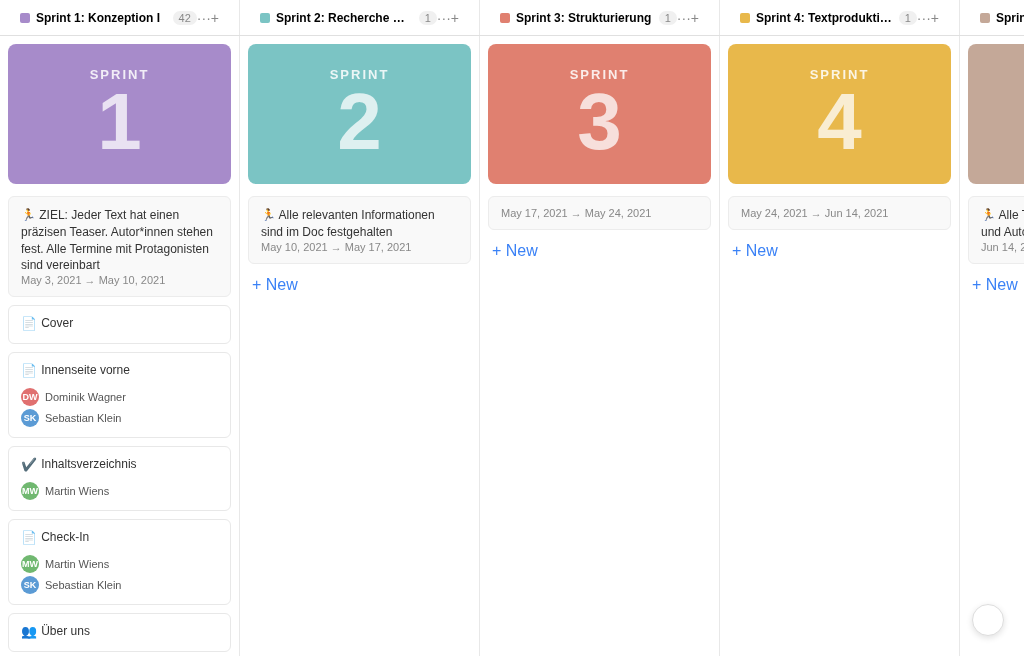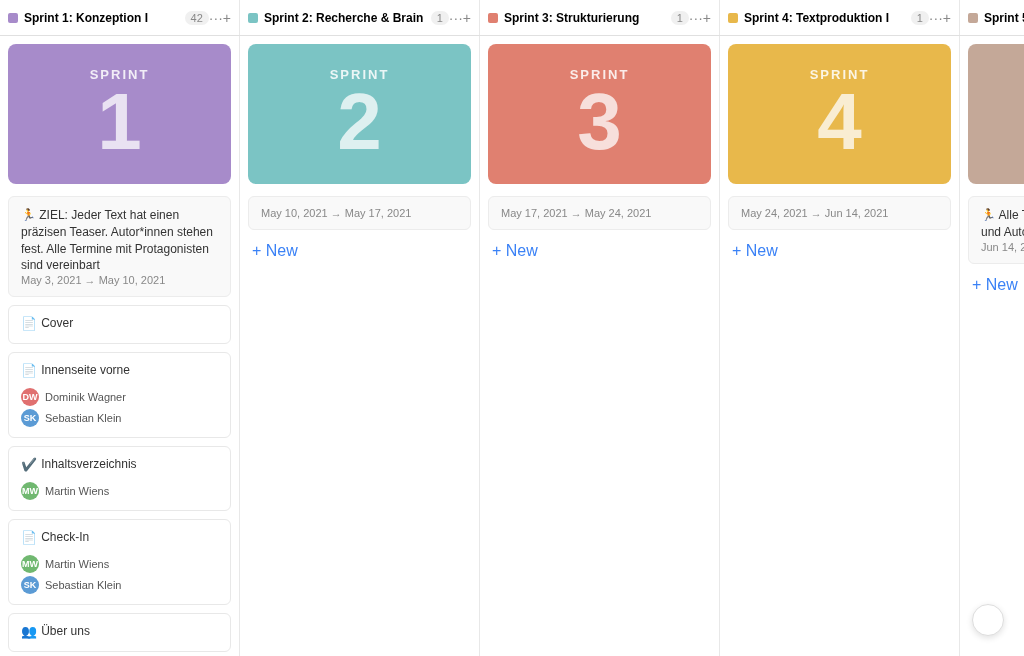--- a/index.html
+++ b/index.html
@@ -24,21 +24,21 @@
       background: #fff;
       border-bottom: 1px solid #e0e0e0;
       height: 36px;
       flex-shrink: 0;
       overflow: hidden;
     }
 
     .col-header {
       display: flex;
       align-items: center;
-      padding: 0 8px;
+      padding: 0 20px;
       font-size: 12px;
       font-weight: 500;
       border-right: 1px solid #e8e8e8;
       min-width: 240px;
       gap: 6px;
       white-space: nowrap;
       overflow: hidden;
     }
 
     .col-header-dot {
@@ -359,20 +359,21 @@
             <span>Über uns</span>
           </div>
         </div>
       </div>
       <div class="board-column">
         <div class="sprint-card sprint2-bg">
           <div class="sprint-label">SPRINT</div>
           <div class="sprint-number">2</div>
         </div>
         <div class="sprint-info-card">
+          <div class="sprint-goal">🏃 Alle relevanten Informationen sind im Doc festgehalten</div>
           <div class="sprint-dates">May 10, 2021 → May 17, 2021</div>
         </div>
         <div class="new-btn">+ New</div>
       </div>
       <div class="board-column">
         <div class="sprint-card sprint3-bg">
           <div class="sprint-label">SPRINT</div>
           <div class="sprint-number">3</div>
         </div>
         <div class="sprint-info-card">

